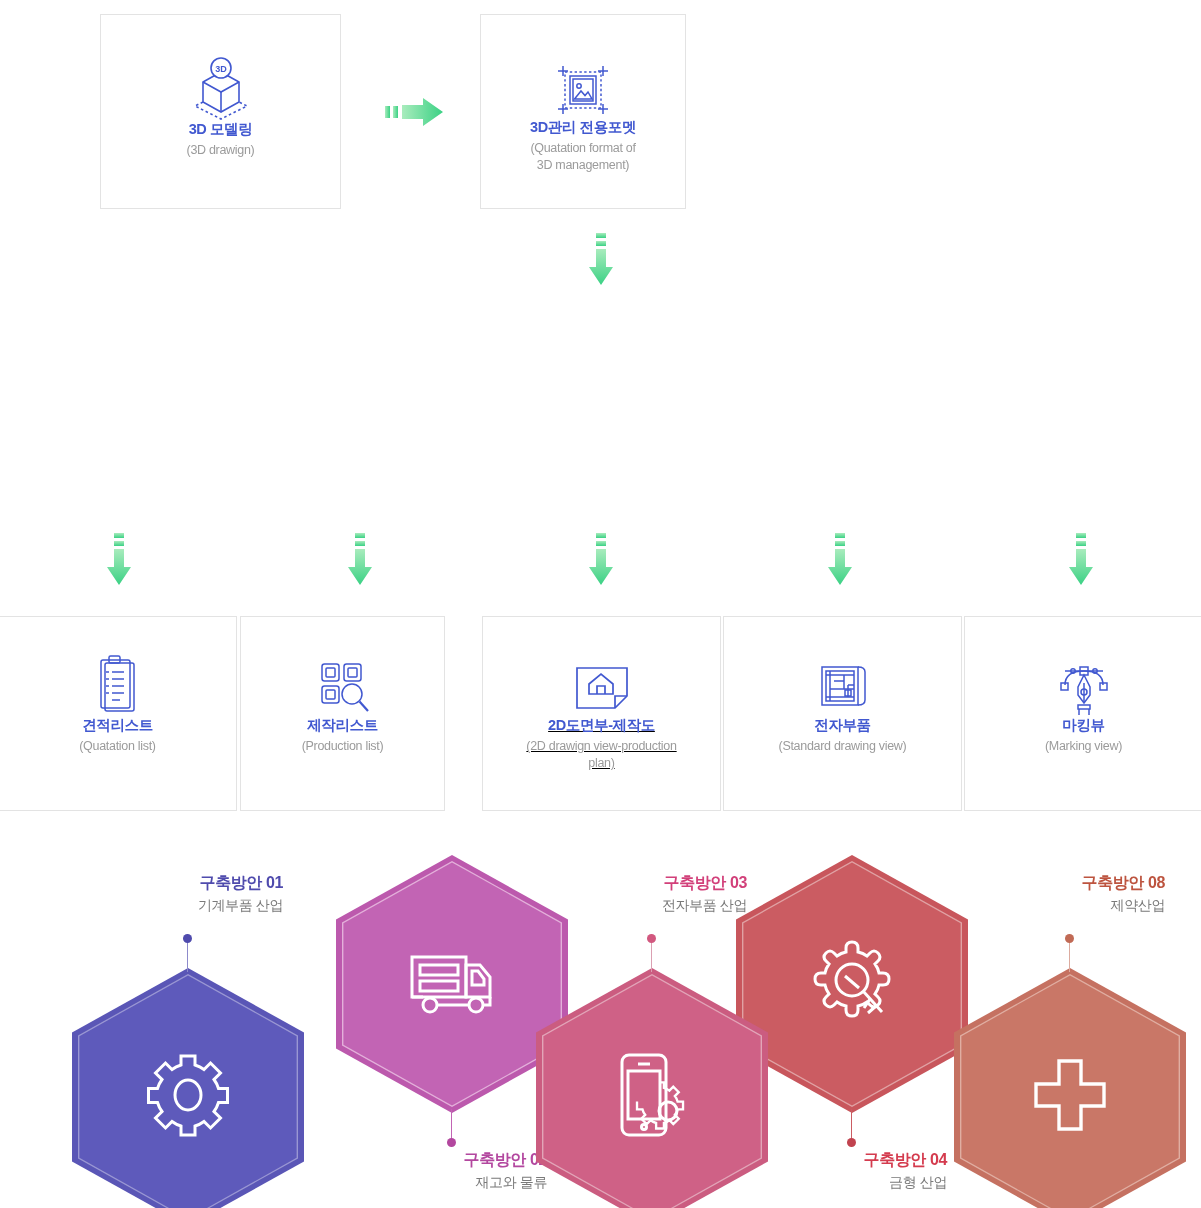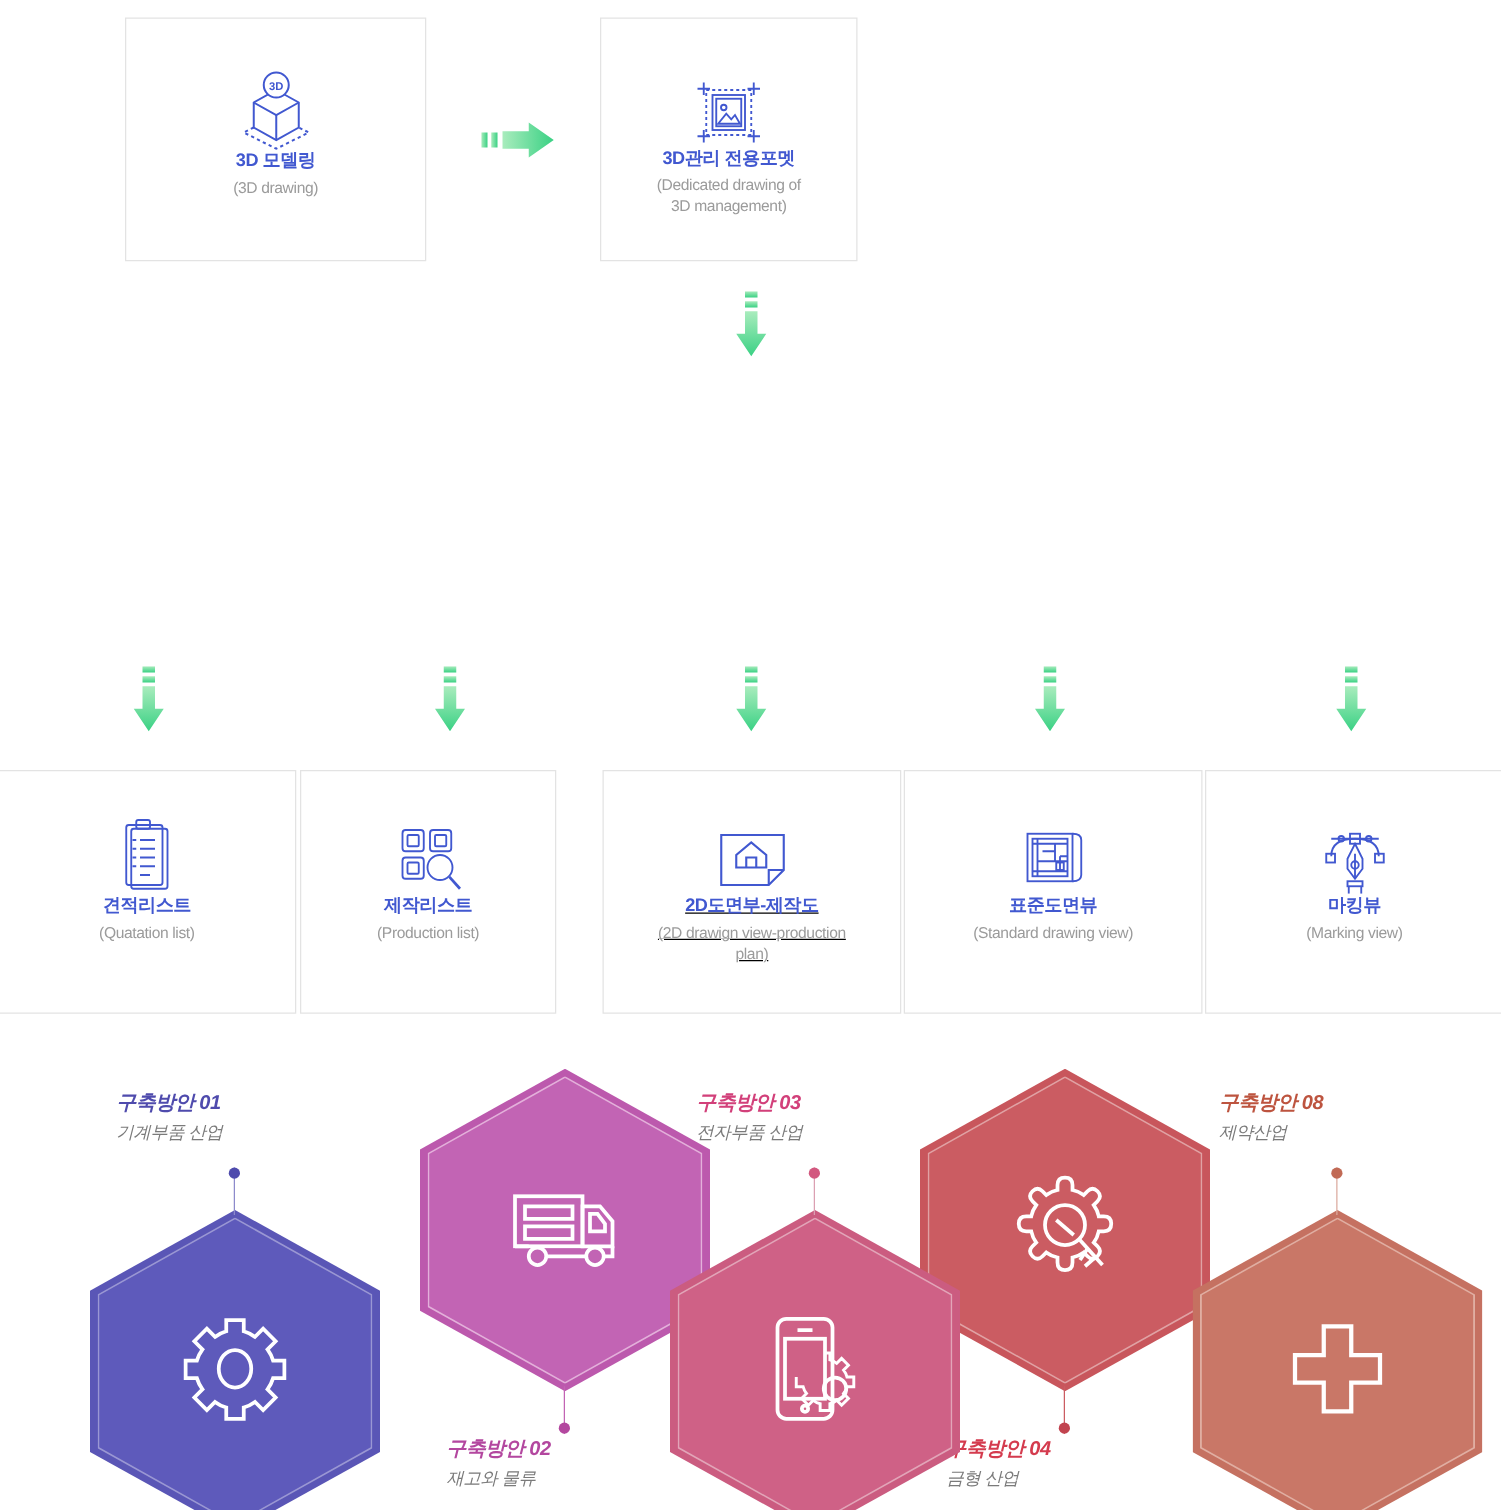--- a/index.html
+++ b/index.html
@@ -63,21 +63,21 @@
     clip-path: polygon(50% 0%, 100% 25%, 100% 75%, 50% 100%, 0% 75%, 0% 25%);
     display: flex; align-items: center; justify-content: center;
   }
   .hex-core {
     position: absolute;
     top: 1.4px; left: 1.4px; right: 1.4px; bottom: 1.4px;
     clip-path: polygon(50% 0%, 100% 25%, 100% 75%, 50% 100%, 0% 75%, 0% 25%);
     display: flex; align-items: center; justify-content: center;
   }
 
-  .hex-label { position: absolute; text-align: left; width: 190px; font-style: italic; }
+  .hex-label { position: absolute; text-align: right; width: 190px; }
   .hex-label .h-ko {
     font-size: 16px; font-weight: bold; letter-spacing: -0.4px;
     white-space: nowrap; line-height: 1.25;
   }
   .hex-label .h-sub {
     font-size: 14px; color: #7a7a7a; letter-spacing: -0.4px;
     white-space: nowrap; margin-top: 3px; line-height: 1.3;
   }
   .connector { position: absolute; width: 9px; }
   .connector .stem { position: absolute; left: 4px; top: 0; width: 1px; height: 100%; }
@@ -95,21 +95,21 @@
           <path d="M32 17 L50 27 L50 47 L32 57 L14 47 L14 27 Z"></path>
           <path d="M14 27 L32 37 L50 27"></path>
           <path d="M32 37 L32 57"></path>
           <path d="M14 47 L6 51 L32 64 L58 51 L50 47" stroke-dasharray="2.6 2.6"></path>
           <circle cx="32" cy="13" r="10" fill="#ffffff"></circle>
           <text x="32" y="17" font-size="9" font-family="Liberation Sans, sans-serif" fill="#4158d0" stroke="none" text-anchor="middle" font-weight="bold">3D</text>
         </g>
       </svg>
     </div>
     <div class="t-ko">3D 모델링</div>
-    <div class="t-en">(3D drawing)</div>
+    <div class="t-en">(3D drawign)</div>
   </div>
 
   <div class="arrow-right" style="left:385px; top:97px;">
     <svg width="62" height="30" viewBox="0 0 62 30">
       <defs>
         <linearGradient id="gr" x1="0" y1="0" x2="1" y2="0">
           <stop offset="0%" stop-color="#a9ecbd"></stop>
           <stop offset="100%" stop-color="#3ad184"></stop>
         </linearGradient>
       </defs>
@@ -129,21 +129,21 @@
           <path d="M9 43 L9 53 M4 48 L14 48"></path>
           <path d="M49 43 L49 53 M44 48 L54 48"></path>
           <rect x="16" y="15" width="26" height="28"></rect>
           <rect x="19" y="18" width="20" height="22"></rect>
           <circle cx="25" cy="25" r="2.2"></circle>
           <path d="M20.5 38 L27 30 L31 34.5 L34 31 L38 38 Z"></path>
         </g>
       </svg>
     </div>
     <div class="t-ko">3D관리 전용포멧</div>
-    <div class="t-en" style="margin-top:4px;">(Dedicated drawing of</div>
+    <div class="t-en" style="margin-top:4px;">(Quatation format of</div>
     <div class="t-en" style="margin-top:0;">3D management)</div>
   </div>
 
   <div class="arrow-down" style="left:588px; top:233px;">
     <svg width="26" height="54" viewBox="0 0 26 54">
       <defs>
         <linearGradient id="gd1" x1="0" y1="0" x2="0" y2="1">
           <stop offset="0%" stop-color="#a9ecbd"></stop>
           <stop offset="100%" stop-color="#3ad184"></stop>
         </linearGradient>
@@ -248,21 +248,21 @@
         <g fill="none" stroke="#4158d0" stroke-width="1.5">
           <rect x="8" y="8" width="36" height="38"></rect>
           <path d="M44 8 q7 0 7 5 v28 q0 5 -7 5"></path>
           <rect x="12" y="12" width="28" height="30"></rect>
           <path d="M12 16 h28 M12 38 h28 M16 12 v30"></path>
           <path d="M20 22 h10 v-6 M30 22 v8 h-14 M30 30 h10 M34 26 h6 M34 26 v12"></path>
           <rect x="31" y="31" width="6" height="6"></rect>
         </g>
       </svg>
     </div>
-    <div class="t-ko">표준도면뷰</div>
+    <div class="t-ko">전자부품</div>
     <div class="t-en">(Standard drawing view)</div>
   </div>
 
   <div class="card" style="left:964px; top:616px; width:239px; height:195px; justify-content:flex-start; padding-top:40px;">
     <div class="ico" style="height:60px;">
       <svg width="62" height="56" viewBox="0 0 62 56">
         <g fill="none" stroke="#4158d0" stroke-width="1.5">
           <path d="M12 26 q0 -14 19 -14 q19 0 19 14"></path>
           <path d="M12 12 h38"></path>
           <rect x="27" y="8" width="8" height="8"></rect>

